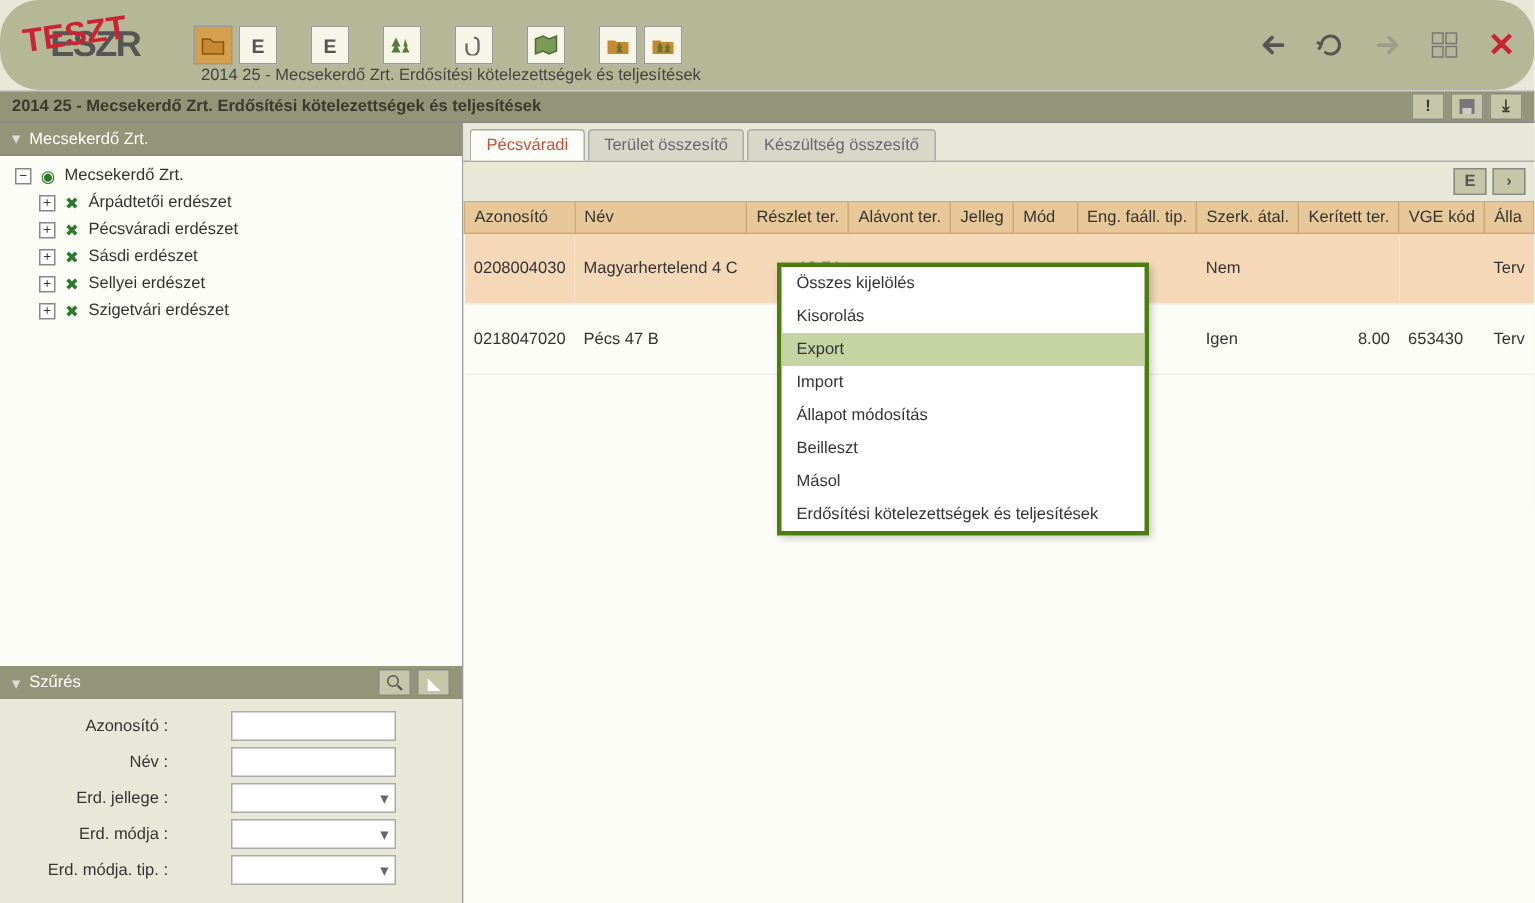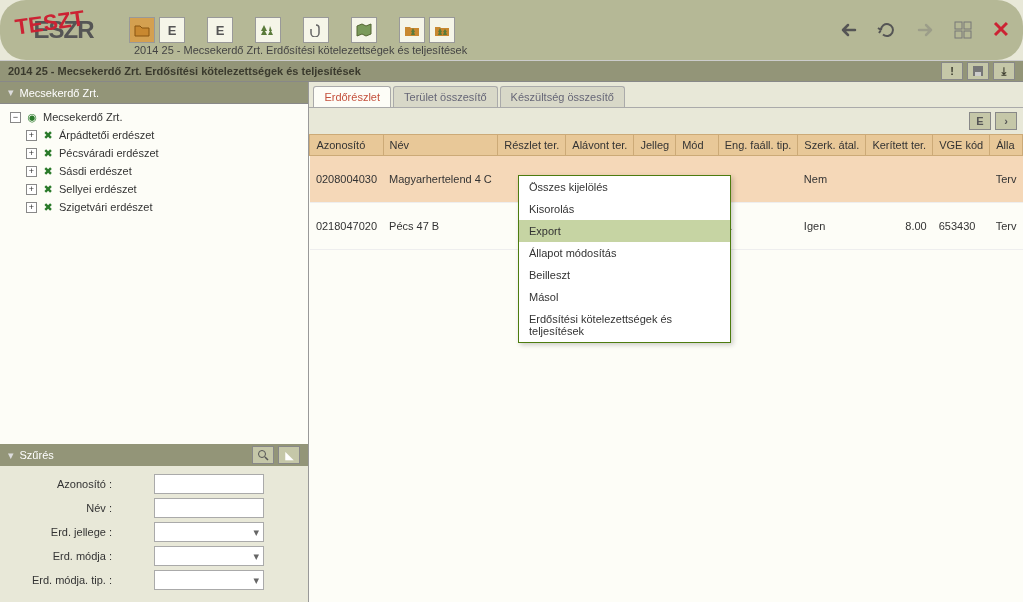--- a/index.html
+++ b/index.html
@@ -58,21 +58,21 @@
     .mini-btn { width: 22px; height: 18px; background: #c5c7a8; border: 1px solid #888; cursor:pointer; display:flex; align-items:center; justify-content:center; font-weight:bold; color:#555; }
     
     .grid-wrap { flex: 1; overflow: auto; position: relative; }
     .grid { width: 100%; border-collapse: collapse; }
     .grid th { background: #e8c898; border: 1px solid #ccaa77; padding: 4px 6px; text-align: left; color: #333; font-weight: normal; white-space: nowrap; }
     .grid td { padding: 17px 6px; border-bottom: 1px solid #eee; color: #333; white-space: nowrap; }
     .grid tr.r0 td { background: #f5d8b8; }
     .grid tr.r1 td { background: #fdfdf7; }
     .num { text-align: right; }
     
-    .context-menu { position: absolute; background: #fff; border: 1px solid #4d7c0f; box-shadow: 2px 2px 5px rgba(0,0,0,0.2); z-index: 100; width: 213px; left: 518px; top: 175px; }
+    .context-menu { position: absolute; background: #fff; border: 3px solid #4d7c0f; box-shadow: 2px 2px 5px rgba(0,0,0,0.2); z-index: 100; width: 248px; left: 518px; top: 175px; }
     .cm-item { padding: 5px 10px; cursor: pointer; color: #333; }
     .cm-item:hover, .cm-item.hover { background: #c6d4a3; }
     
     svg { display: block; }
   </style>
 </head>
 <body>
 
 <div class="header">
   <div class="logo">
@@ -242,21 +242,21 @@
       </div>
       <div class="form-row">
         <span class="form-label">Erd. módja. tip. :</span>
         <div class="form-select"></div>
       </div>
     </div>
   </div>
 
   <div class="content">
     <div class="tabs">
-      <div class="tab active">Erdőrészlet</div>
+      <div class="tab active">Pécsváradi</div>
       <div class="tab">Terület összesítő</div>
       <div class="tab">Készültség összesítő</div>
     </div>
     <div class="mini-toolbar">
       <div class="mini-btn">E</div>
       <div class="mini-btn">›</div>
     </div>
     <div class="grid-wrap">
       <table class="grid">
         <thead>
@@ -304,17 +304,18 @@
         </tbody>
       </table>
     </div>
   </div>
 </div>
 
 <div class="context-menu">
   <div class="cm-item">Összes kijelölés</div>
   <div class="cm-item">Kisorolás</div>
   <div class="cm-item hover">Export</div>
+  <div class="cm-item">Import</div>
   <div class="cm-item">Állapot módosítás</div>
   <div class="cm-item">Beilleszt</div>
   <div class="cm-item">Másol</div>
   <div class="cm-item">Erdősítési kötelezettségek és teljesítések</div>
 </div>
 
 </body></html>

